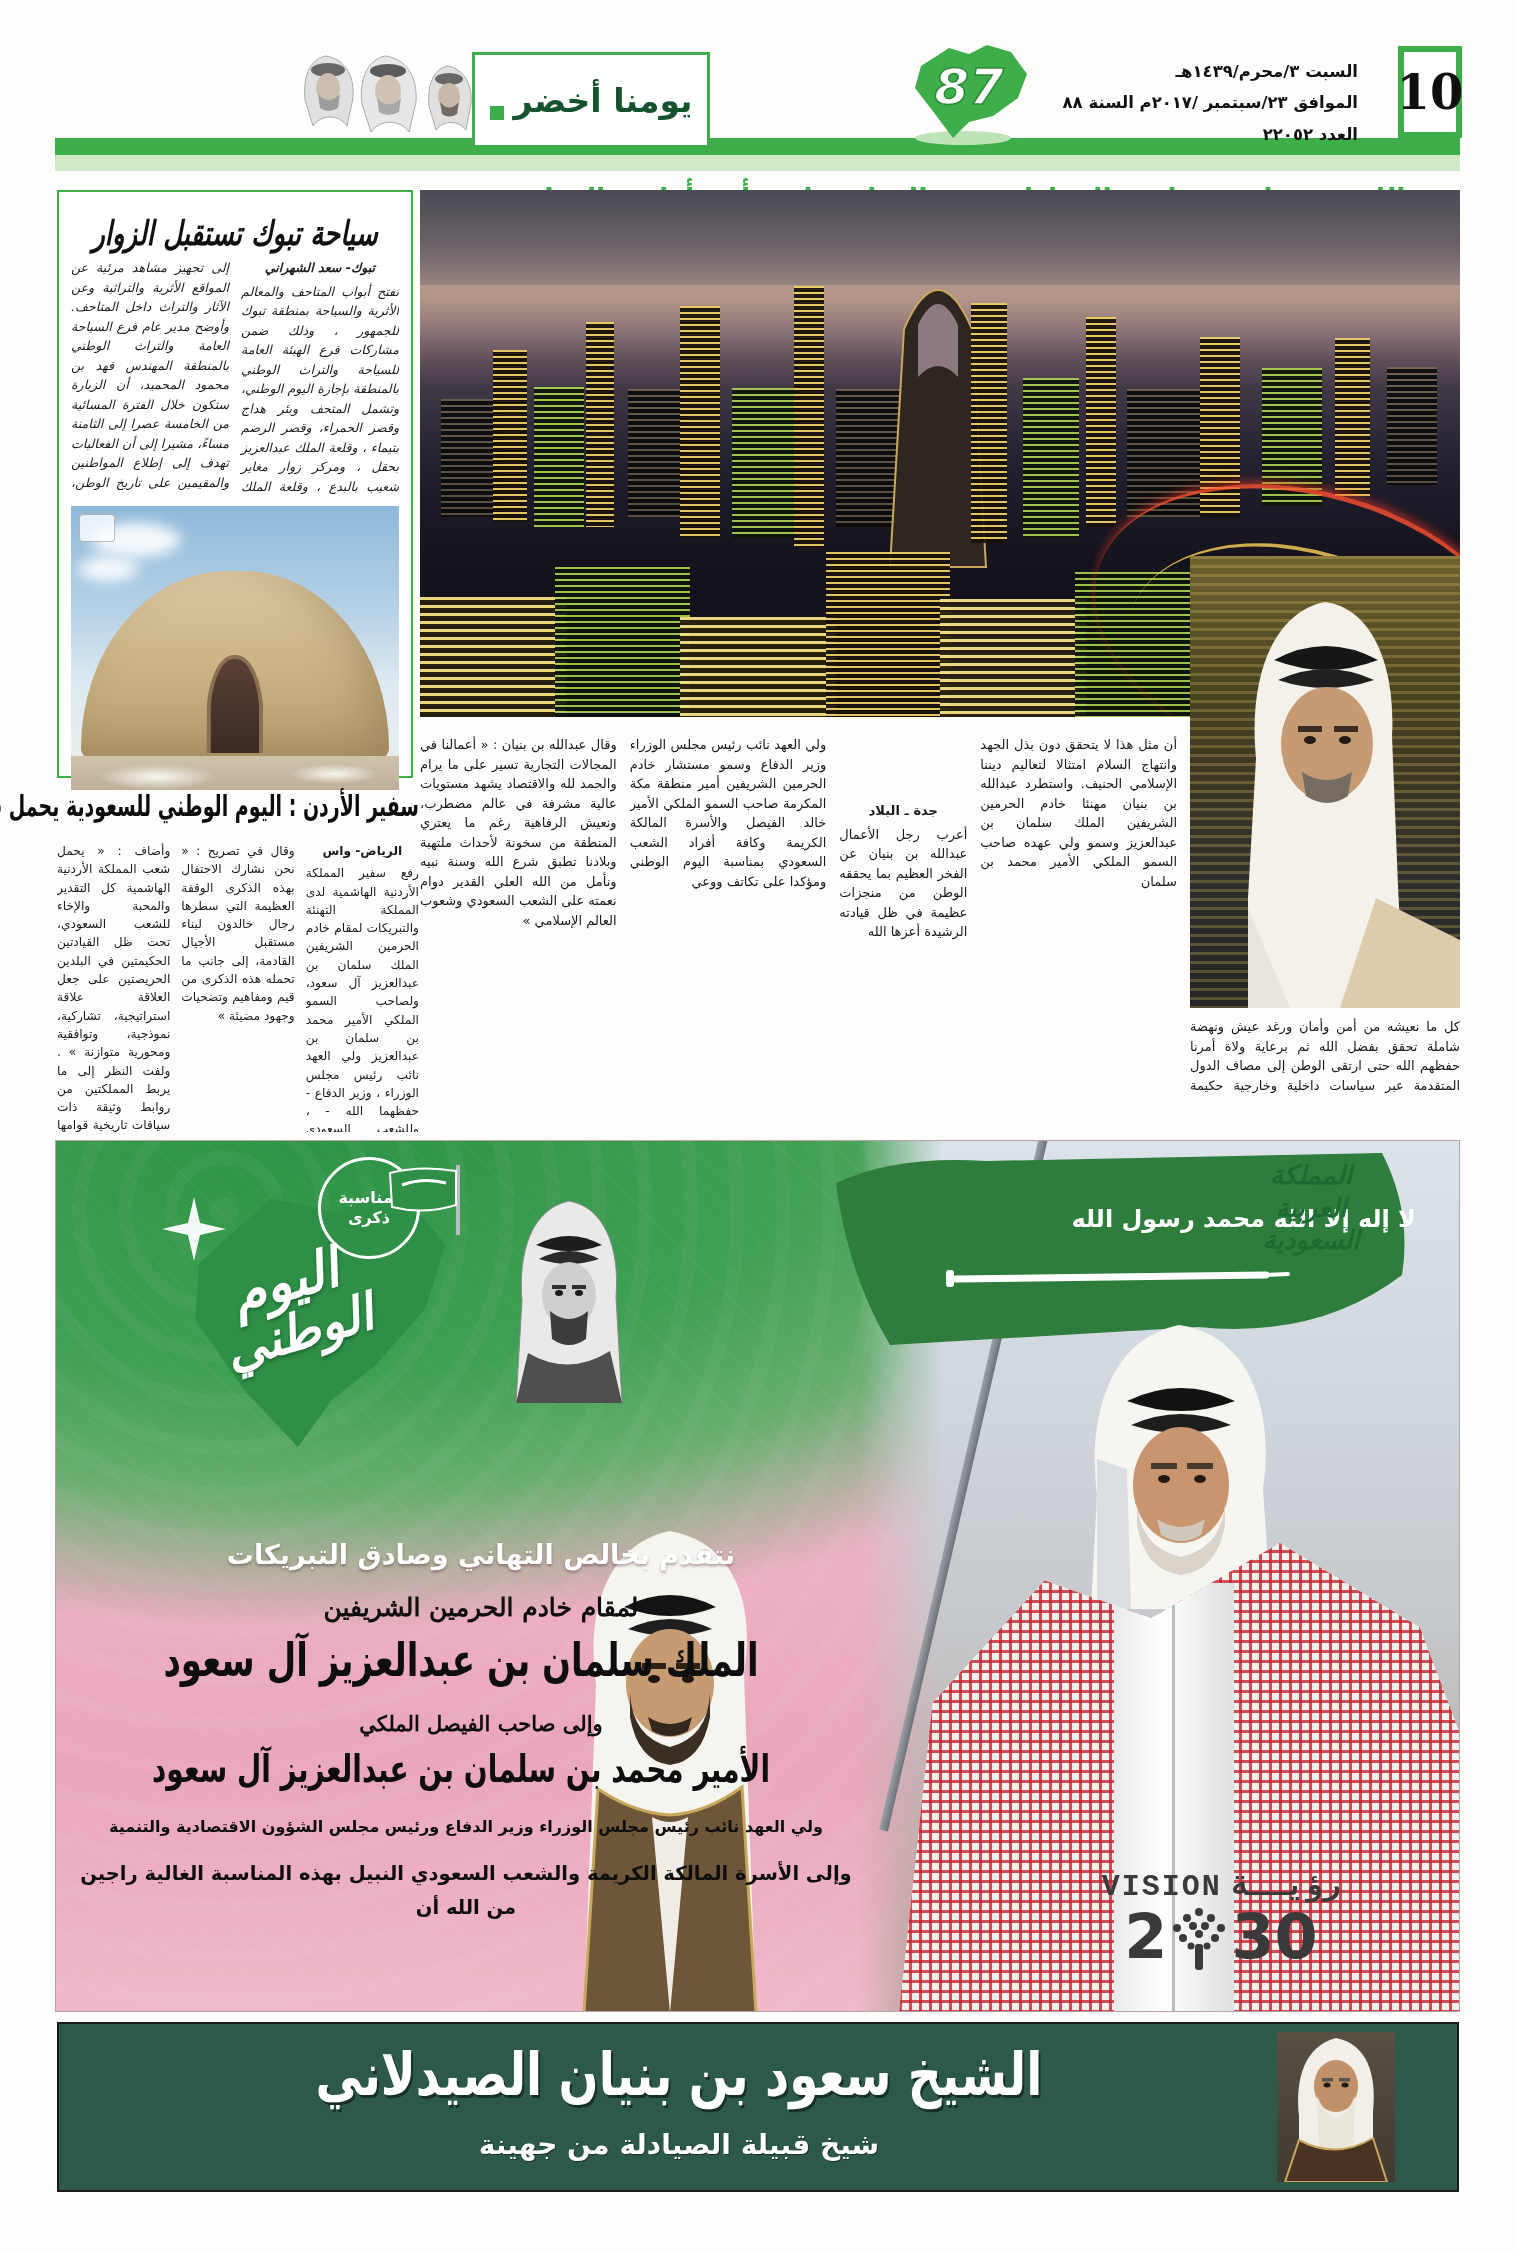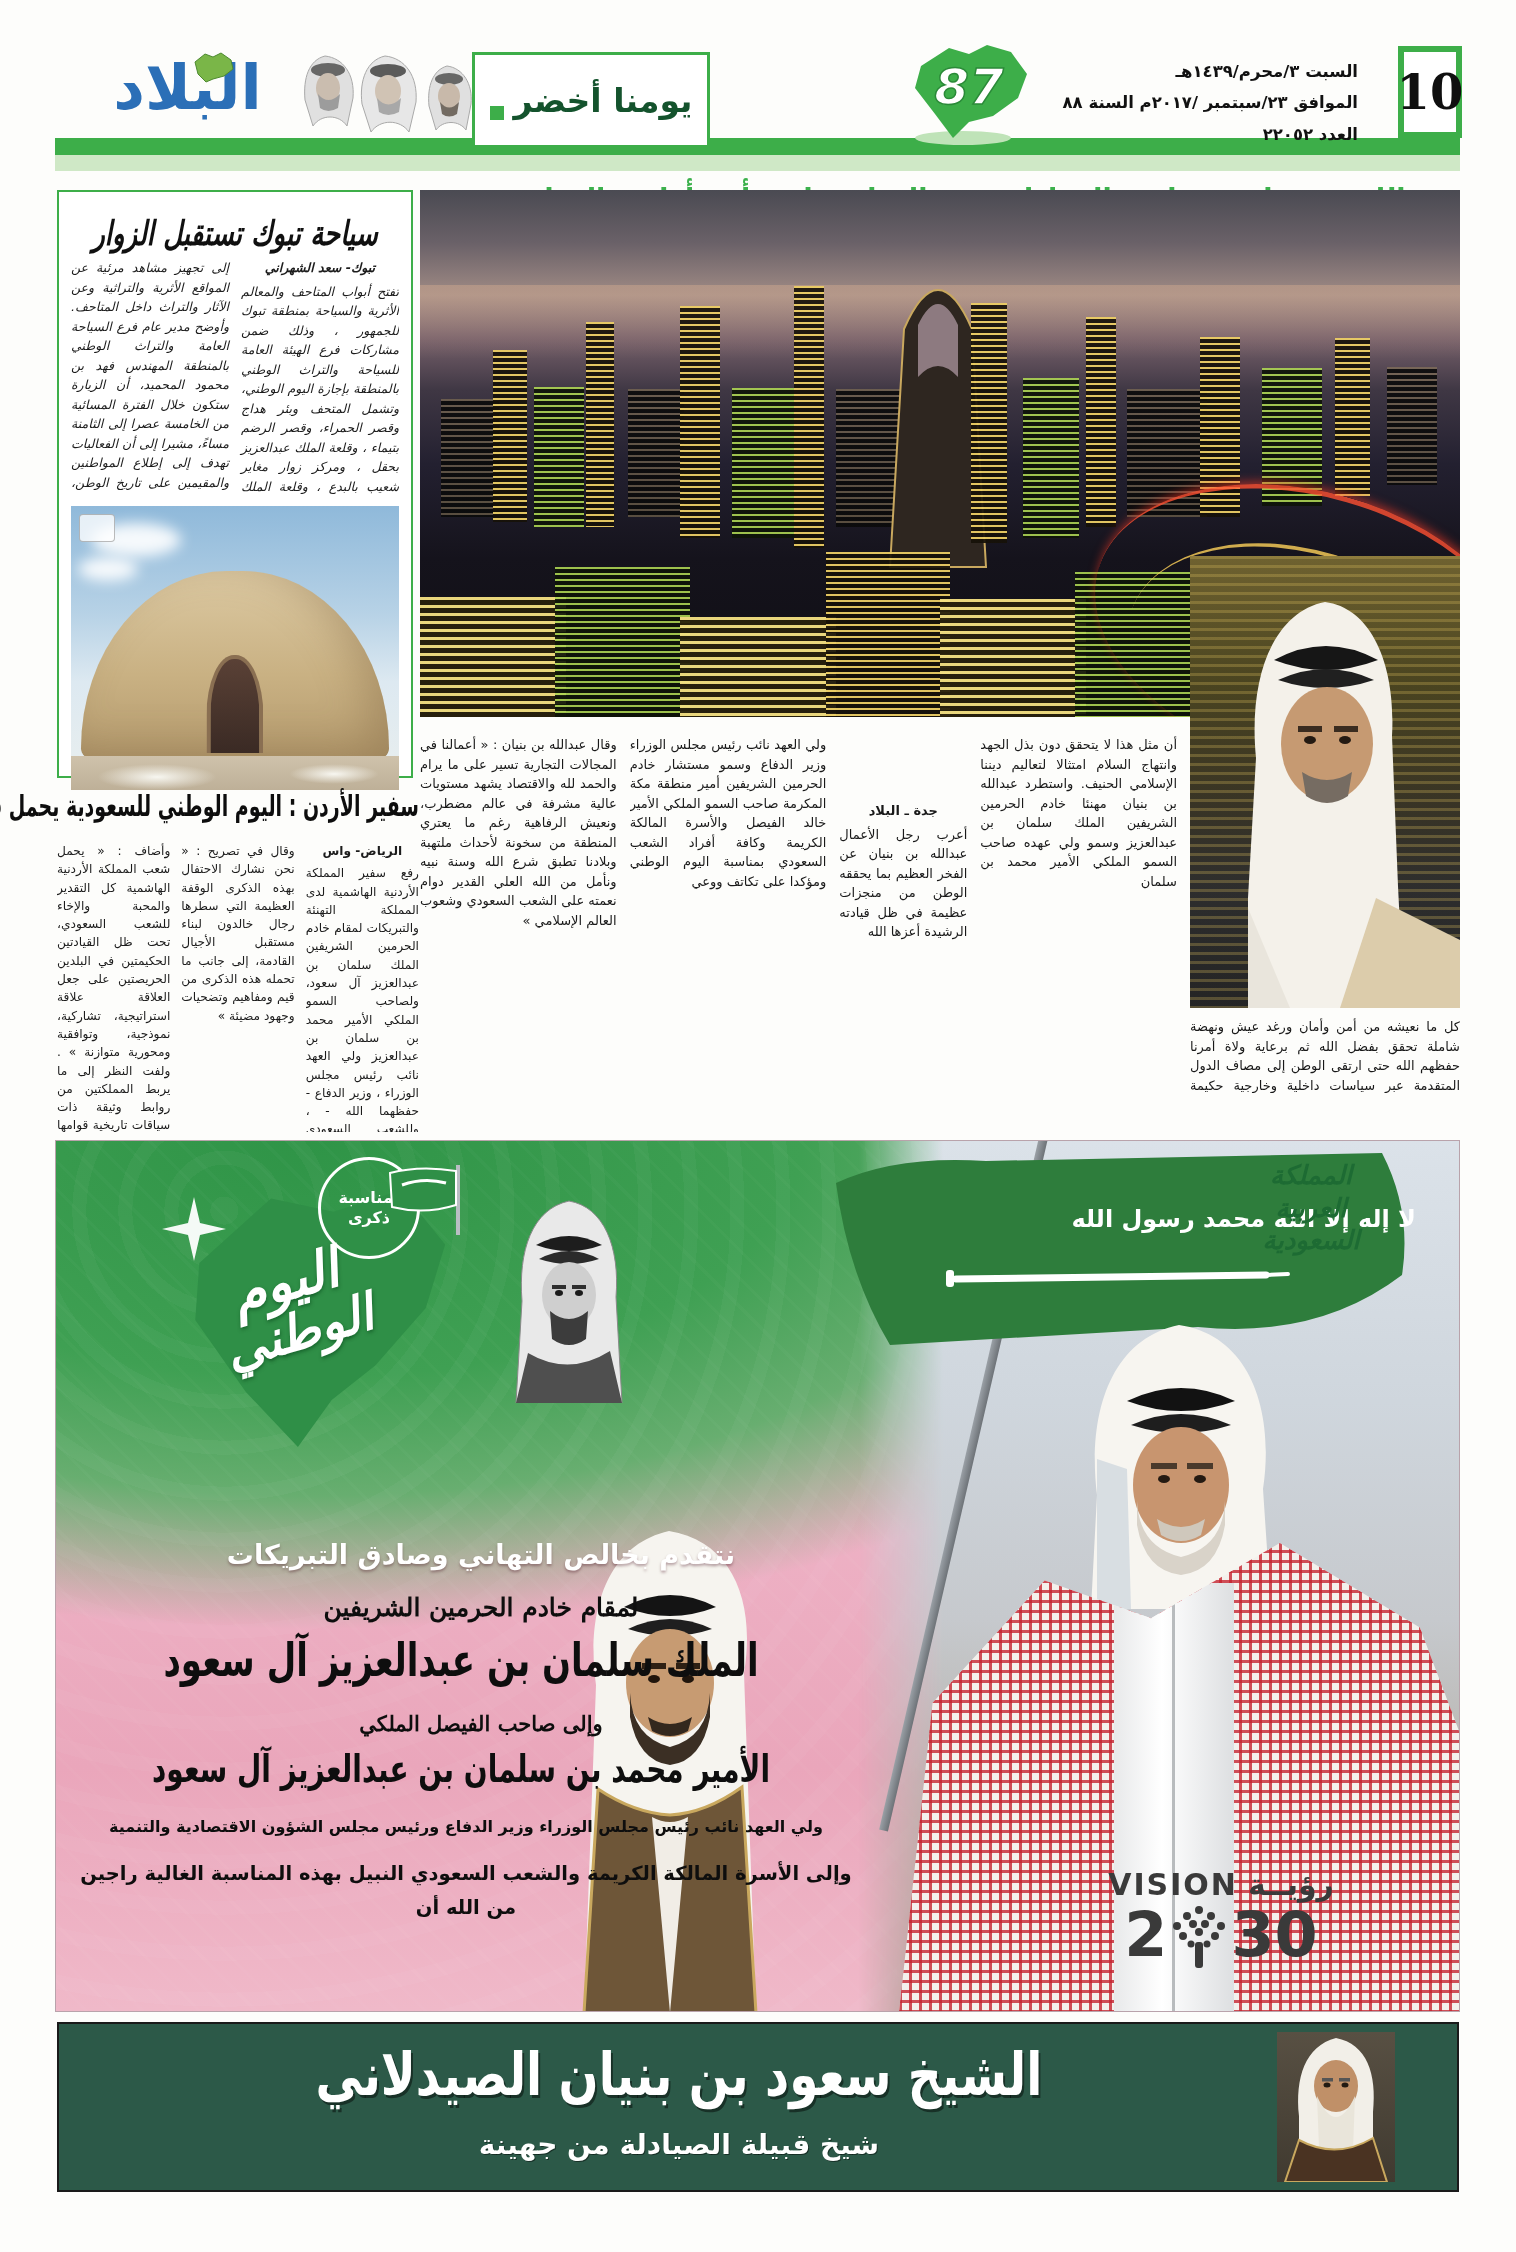--- a/index.html
+++ b/index.html
@@ -120,43 +120,37 @@
   .greeting{left:30px;top:398px;width:790px;color:#fff;font-size:27px;font-weight:bold;text-shadow:0 2px 3px rgba(60,0,20,.35);}
   .custodian{left:30px;top:452px;width:790px;font-size:25px;font-weight:bold;font-family:"DejaVu Serif",serif;}
   .king-name{left:10px;top:492px;width:790px;}
   .king-name span{display:inline-block;white-space:nowrap;font-size:34px;font-weight:bold;transform:scaleY(1.35);transform-origin:center top;}
   .hrh{left:30px;top:570px;width:790px;font-size:21px;font-weight:bold;font-family:"DejaVu Serif",serif;}
   .prince-name{left:10px;top:606px;width:790px;}
   .prince-name span{display:inline-block;white-space:nowrap;font-size:28px;font-weight:bold;transform:scaleY(1.35);transform-origin:center top;}
   .prince-title{left:20px;top:676px;width:780px;font-size:16px;font-weight:bold;}
   .closing{left:20px;top:716px;width:780px;font-size:19.5px;font-weight:bold;line-height:1.75;}
   .vision{position:absolute;left:1040px;top:726px;width:250px;text-align:center;color:#3a3a3a;z-index:5;}
-  .vision .v1{font-size:30px;font-weight:bold;letter-spacing:2px;display:flex;align-items:center;justify-content:center;gap:10px;direction:ltr;}
+  .vision .v1{font-size:30px;font-weight:bold;letter-spacing:2px;display:flex;align-items:flex-end;justify-content:center;gap:10px;direction:ltr;font-family:Liberation Mono, monospace;}
   .vision .v2{font-size:62px;font-weight:bold;line-height:.95;display:flex;align-items:center;justify-content:center;direction:ltr;}
   
   .banner{left:57px;top:2022px;width:1402px;height:170px;background:#2c5948;border:2px solid #1a1a1a;
           box-sizing:border-box;overflow:hidden;}
   .banner .nm{position:absolute;left:120px;top:16px;width:1000px;text-align:center;color:#fff;}
   .banner .nm span{display:inline-block;white-space:nowrap;font-size:47px;font-weight:bold;transform:scaleY(1.25);transform-origin:center top;
                    text-shadow:2px 2px 0 rgba(0,0,0,.45);}
   .banner .tt{position:absolute;left:120px;top:104px;width:1000px;text-align:center;color:#fff;font-size:28px;font-weight:bold;
               text-shadow:1px 1px 0 rgba(0,0,0,.45);}
   .banner .pic{position:absolute;right:62px;top:8px;width:118px;height:150px;background:linear-gradient(180deg,#585043,#403a30);}
 </style>
 </head>
 <body>
 
 <div class="page">
 
-  <div class="abs masthead">
-    <div class="ttl">البلاد</div>
-    <svg width="46" height="34" viewBox="0 0 46 34">
-      <path d="M4,12 L14,4 L22,7 L30,3 L40,10 L42,19 L33,26 L22,29 L15,32 L7,24 Z" fill="#7ab648" stroke="#4d8a30" stroke-width="1"></path>
-    </svg>
-  </div>
 
   <div class="abs kings">
     <svg width="180" height="90" viewBox="0 0 180 90">
       <g opacity="0.85">
         <path d="M30,10 C14,14 8,32 10,54 L18,80 C26,68 44,68 52,80 L58,52 C60,28 48,12 30,10 Z" fill="#dcdcdc" stroke="#9a9a9a"></path>
         <ellipse cx="33" cy="24" rx="17" ry="7" fill="#4d4d4d"></ellipse>
         <ellipse cx="33" cy="42" rx="12" ry="15" fill="#c2b2a2"></ellipse>
         <path d="M23,48 Q33,60 45,48 L43,62 Q33,68 25,62 Z" fill="#8c8c8c"></path>
       </g>
       <g opacity="0.85" transform="translate(58,2)">

